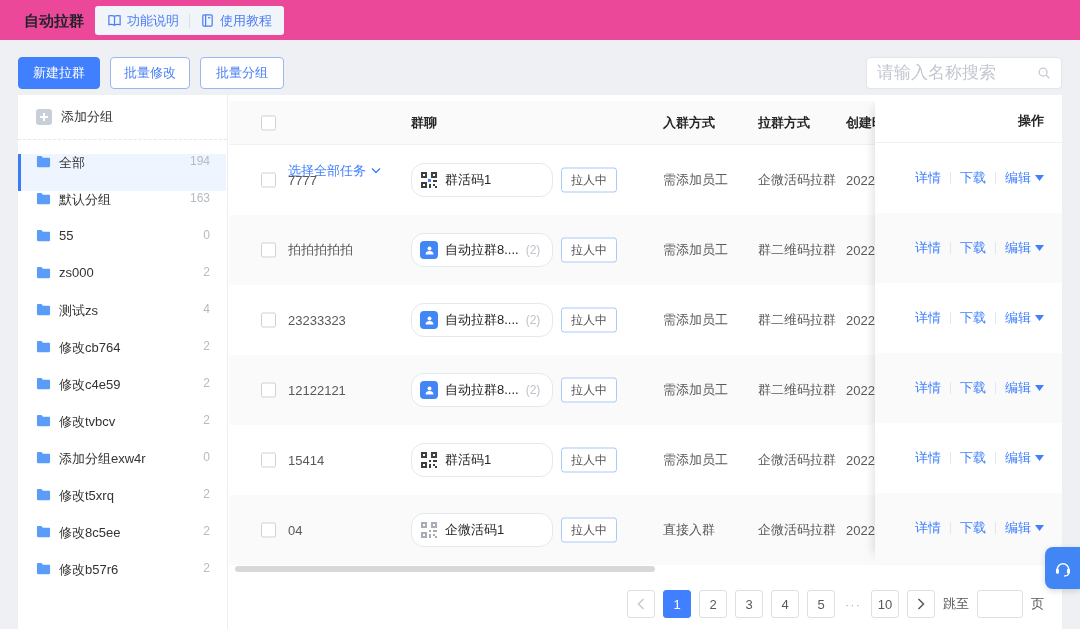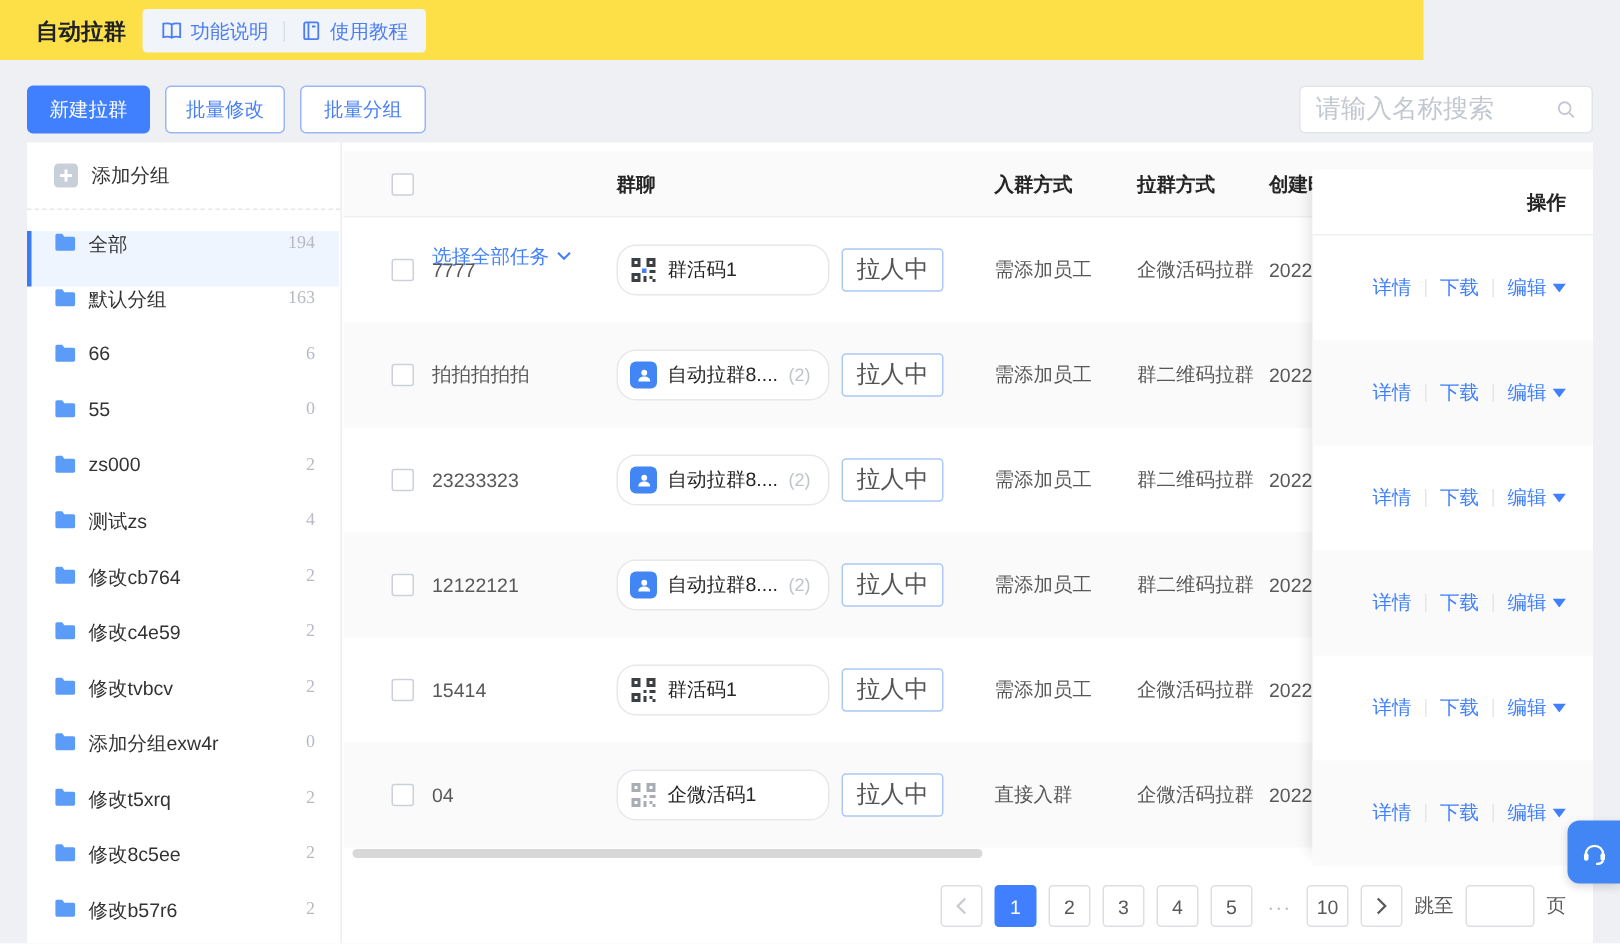--- a/index.html
+++ b/index.html
@@ -1,20 +1,20 @@
 <!DOCTYPE html>
 <html><head>
 <meta charset="utf-8">
 <style>
   * { margin:0; padding:0; box-sizing:border-box; }
   body { background:#fff; font-family:"Liberation Sans", sans-serif; }
   .screen { position:relative; width:1080px; height:629px; background:#eef0f4; overflow:hidden; color:#262626; font-size:13px; }
 
   
-  .topbar { position:absolute; left:0; top:0; width:949px; height:40px; background:#fde047; }
+  .topbar { position:absolute; left:0; top:0; width:1080px; height:40px; background:#ec4899; }
   .page-title { position:absolute; left:24px; top:12px; font-size:15px; font-weight:bold; color:#1f2329; }
   .doc-pill { position:absolute; left:95px; top:6px; height:29px; background:#f1f4f8; border-radius:3px; display:flex; align-items:center; padding:0 12px; gap:10px; }
   .doc-link { display:flex; align-items:center; gap:5px; color:#4b7df5; cursor:pointer; }
   .doc-sep { width:1px; height:14px; background:#d9dfe9; }
 
   
   .btn { position:absolute; top:57px; height:32px; border-radius:4px; font-size:13px; font-family:inherit; cursor:pointer; }
   .btn-primary { left:18px; width:82px; background:#4080ff; border:1px solid #4080ff; color:#fff; }
   .btn-outline { background:#fff; border:1px solid #9ab7f3; color:#4a80f5; }
   #btn-batch-edit { left:110px; width:80px; }
@@ -28,47 +28,47 @@
 
   
   .sidebar { position:absolute; left:0; top:0; width:210px; height:534px; border-right:1px solid #eceef1; }
   .add-group { height:45px; display:flex; align-items:center; padding-left:18px; gap:9px; border-bottom:1px dashed #e4e7ec; color:#333; cursor:pointer; }
   .plus-icon { width:16px; height:16px; background:#c9cfd8; border-radius:3px; position:relative; }
   .plus-icon::before, .plus-icon::after { content:""; position:absolute; background:#fff; }
   .plus-icon::before { left:4px; top:7px; width:8px; height:2px; }
   .plus-icon::after { left:7px; top:4px; width:2px; height:8px; }
   .group-list { position:absolute; left:0; top:59px; right:1px; }
   .group-item { height:37px; display:flex; align-items:flex-start; padding:0 16px 0 18px; gap:8px; color:#333; cursor:pointer; position:relative; }
-  .group-item .count { margin-left:auto; color:#b6bac2; font-size:12px;font-family:Liberation Serif, serif; }
+  .group-item .count { margin-left:auto; color:#b6bac2; font-size:12px; }
   .group-item.selected { background:#eef5fe; }
   .group-item.selected::before { content:""; position:absolute; left:0; top:0; bottom:0; width:3px; background:#3a7bf6; }
   .folder { display:flex; }
 
   
   .thead { position:absolute; left:211px; top:6px; width:833px; height:44px; background:#fafafa; border-bottom:1px solid #eef0f2; }
   .cell { position:absolute; top:50%; transform:translateY(-50%); white-space:nowrap; }
   .hcell { color:#262626; font-weight:600; }
   .cb { position:absolute; top:50%; transform:translateY(-50%); left:32px; width:15px; height:15px; border:1px solid #ccd1d9; border-radius:2px; background:#fff; cursor:pointer; }
   .select-all { left:59px; color:#4080ff; display:flex; align-items:center; gap:5px; cursor:pointer;margin-top:48px; }
   .row { position:absolute; left:211px; width:833px; height:70px; }
   .row.stripe { background:#fafafa; }
   .task-name { left:59px; color:#595959; }
   .chat-card { position:absolute; left:182px; top:50%; transform:translateY(-50%); width:142px; height:34px; border:1px solid #e6e8ec; border-radius:13px; background:#fff; display:flex; align-items:center; padding:0 8px; gap:7px; cursor:pointer; }
   .chat-label { color:#262626; overflow:hidden; white-space:nowrap; }
   .chat-count { color:#bfc4cc; font-size:12px; }
   .group-avatar { width:18px; height:18px; border-radius:4px; background:#4285f4; display:flex; align-items:center; justify-content:center; flex:none; }
   .qr { flex:none; display:flex; }
-  .tag { position:absolute; left:332px; top:50%; transform:translateY(-50%); border:1px solid #aac9f5; border-radius:3px; background:#fff; color:#555; font-size:16px; padding:3px 9px; }
+  .tag { position:absolute; left:332px; top:50%; transform:translateY(-50%); border:1px solid #aac9f5; border-radius:3px; background:#fff; color:#555; font-size:12px; padding:3px 9px; }
   .col-join { left:434px; color:#595959; }
   .col-pull { left:529px; color:#595959; }
   .col-date { left:617px; color:#595959; }
   .h-chat { left:182px; }
 
   
-  .fixed-col { position:absolute; left:857px; top:18px; width:187px; height:464px; background:#fff; box-shadow:-9px 0 10px -8px rgba(0,0,0,0.14); }
+  .fixed-col { position:absolute; left:857px; top:4px; width:187px; height:464px; background:#fff; box-shadow:-9px 0 10px -8px rgba(0,0,0,0.14); }
   .fixed-head { height:44px; background:#fff; border-bottom:1px solid #eef0f2; display:flex; align-items:center; justify-content:flex-end; padding-right:18px; font-weight:600; }
   .fixed-row { height:70px; display:flex; align-items:center; justify-content:flex-end; padding-right:18px; gap:9px; }
   .fixed-row.stripe { background:#fafafa; }
   .action-link { color:#4080ff; cursor:pointer; white-space:nowrap; display:flex; align-items:center; gap:4px; }
   .vsep { width:1px; height:12px; background:#e3e6ea; }
 
   
   .h-scrollbar { position:absolute; left:217px; top:471px; width:420px; height:6px; border-radius:3px; background:#d8d8d8; cursor:pointer; }
 
   
@@ -144,29 +144,20 @@
           <span class="count">194</span>
         </div>
         <div class="group-item">
           <span class="folder">
               <svg width="15" height="15" viewBox="0 0 16 16">
                 <path d="M1 3.2c0-.7.5-1.2 1.2-1.2h3.6l1.6 2h6.4c.7 0 1.2.5 1.2 1.2v7.6c0 .7-.5 1.2-1.2 1.2H2.2c-.7 0-1.2-.5-1.2-1.2V3.2z" fill="#5b9cf8"></path>
               </svg>
             </span>
           <span>默认分组</span>
           <span class="count">163</span>
-        </div>
-        <div class="group-item">
-          <span class="folder">
-              <svg width="15" height="15" viewBox="0 0 16 16">
-                <path d="M1 3.2c0-.7.5-1.2 1.2-1.2h3.6l1.6 2h6.4c.7 0 1.2.5 1.2 1.2v7.6c0 .7-.5 1.2-1.2 1.2H2.2c-.7 0-1.2-.5-1.2-1.2V3.2z" fill="#5b9cf8"></path>
-              </svg>
-            </span>
-          <span>66</span>
-          <span class="count">6</span>
         </div>
         <div class="group-item">
           <span class="folder">
               <svg width="15" height="15" viewBox="0 0 16 16">
                 <path d="M1 3.2c0-.7.5-1.2 1.2-1.2h3.6l1.6 2h6.4c.7 0 1.2.5 1.2 1.2v7.6c0 .7-.5 1.2-1.2 1.2H2.2c-.7 0-1.2-.5-1.2-1.2V3.2z" fill="#5b9cf8"></path>
               </svg>
             </span>
           <span>55</span>
           <span class="count">0</span>
         </div>

